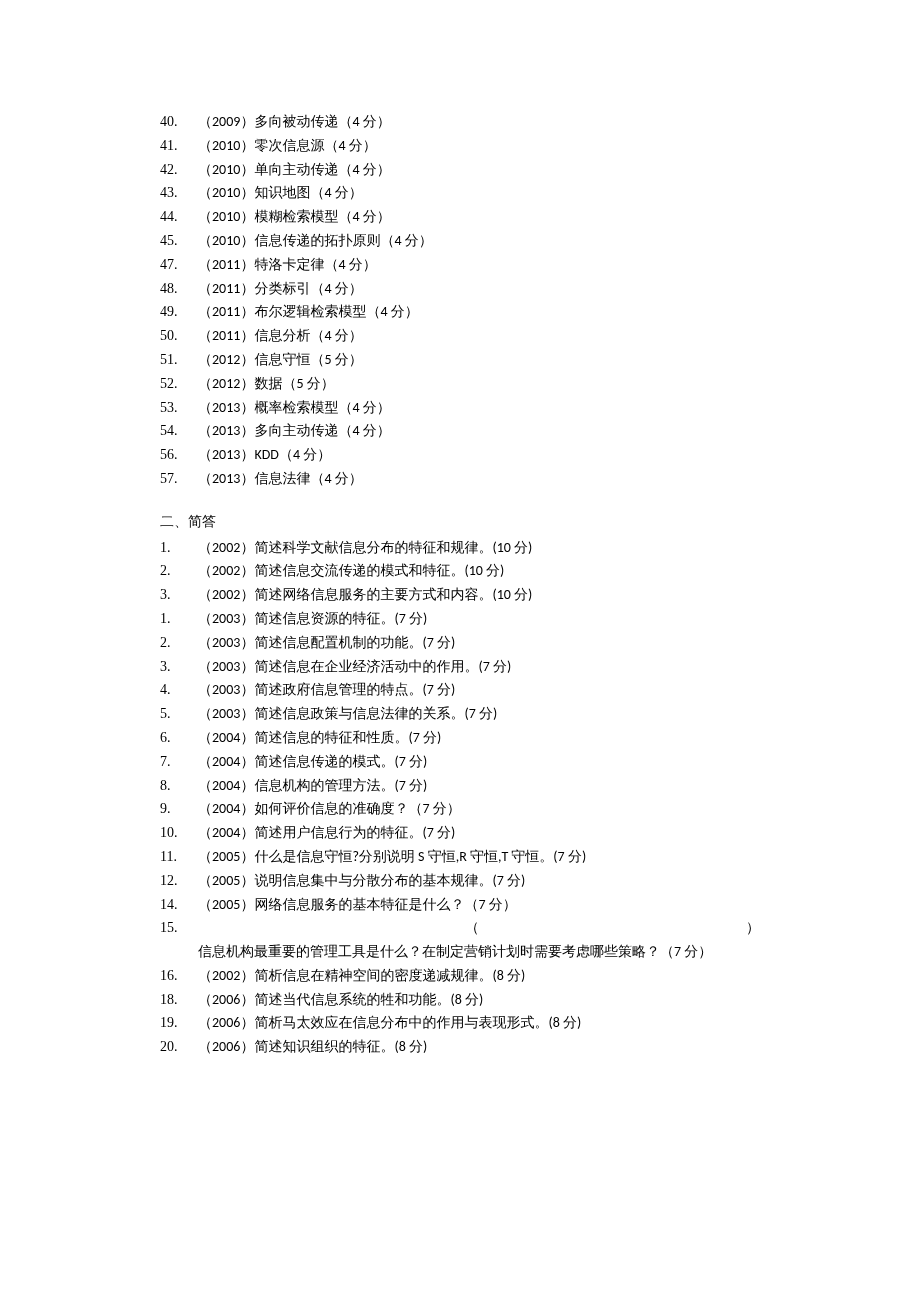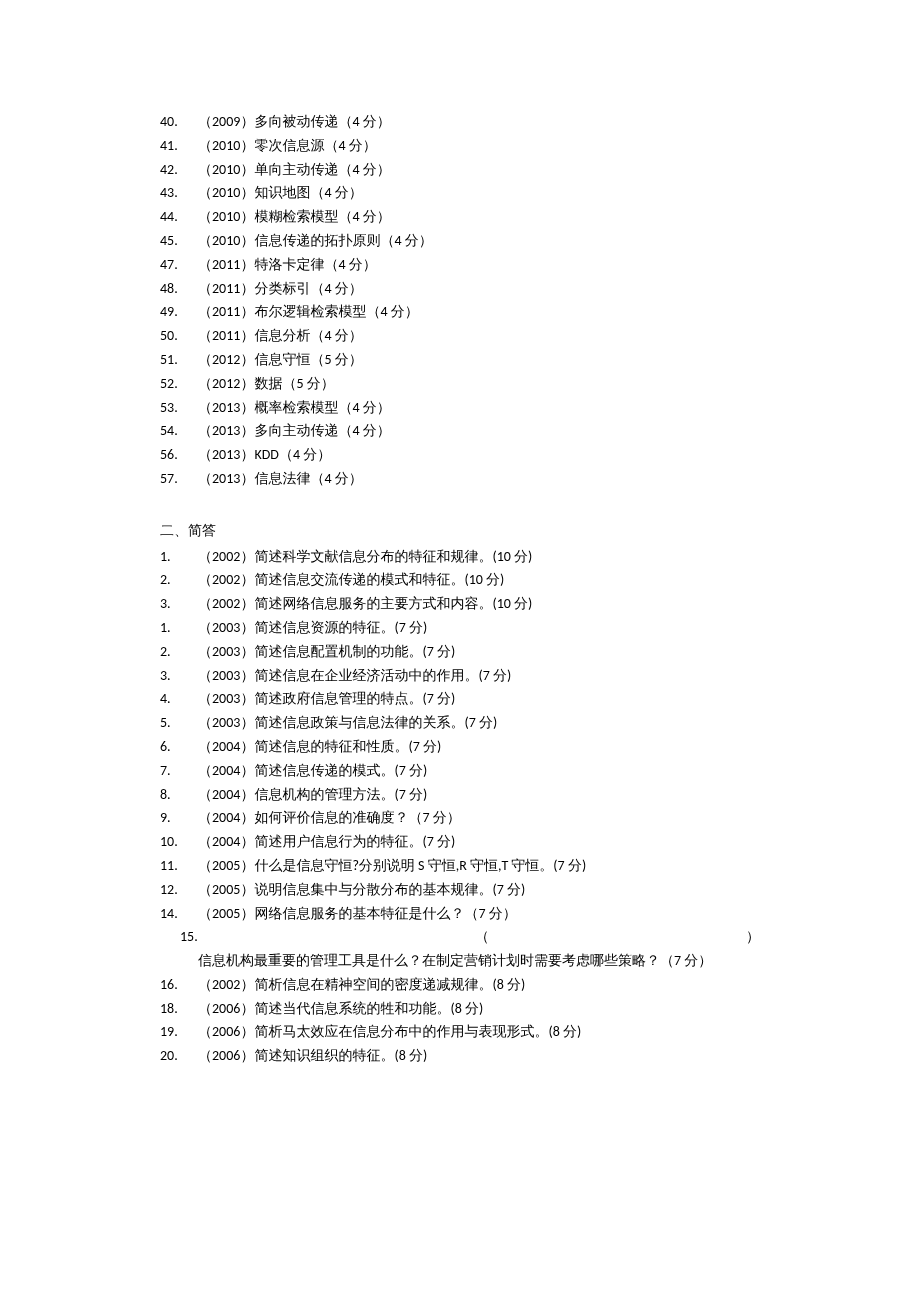--- a/index.html
+++ b/index.html
@@ -21,37 +21,37 @@
     padding: 0;
   }
   .item {
     display: flex;
     align-items: baseline;
     padding: 0;
   }
   .num {
     min-width: 38px;
     text-align: left;
+    font-family: Liberation Serif, serif;
   }
   .content {
     flex: 1;
   }
   .section-title {
-    margin-top: 28px;
+    margin-top: 19px;
     margin-bottom: 2px;
     font-weight: normal;
   }
   .special-row {
     display: flex;
     justify-content: space-between;
     align-items: baseline;
   }
   .special-row .num {
     flex: 0 0 auto;
-    margin-left: 20px;
   }
   .special-row .open-paren {
     flex: 0 0 auto;
   }
   .special-row .year-mid {
     flex: 1;
     text-align: center;
   }
   .special-row .close-paren {
     flex: 0 0 auto;

